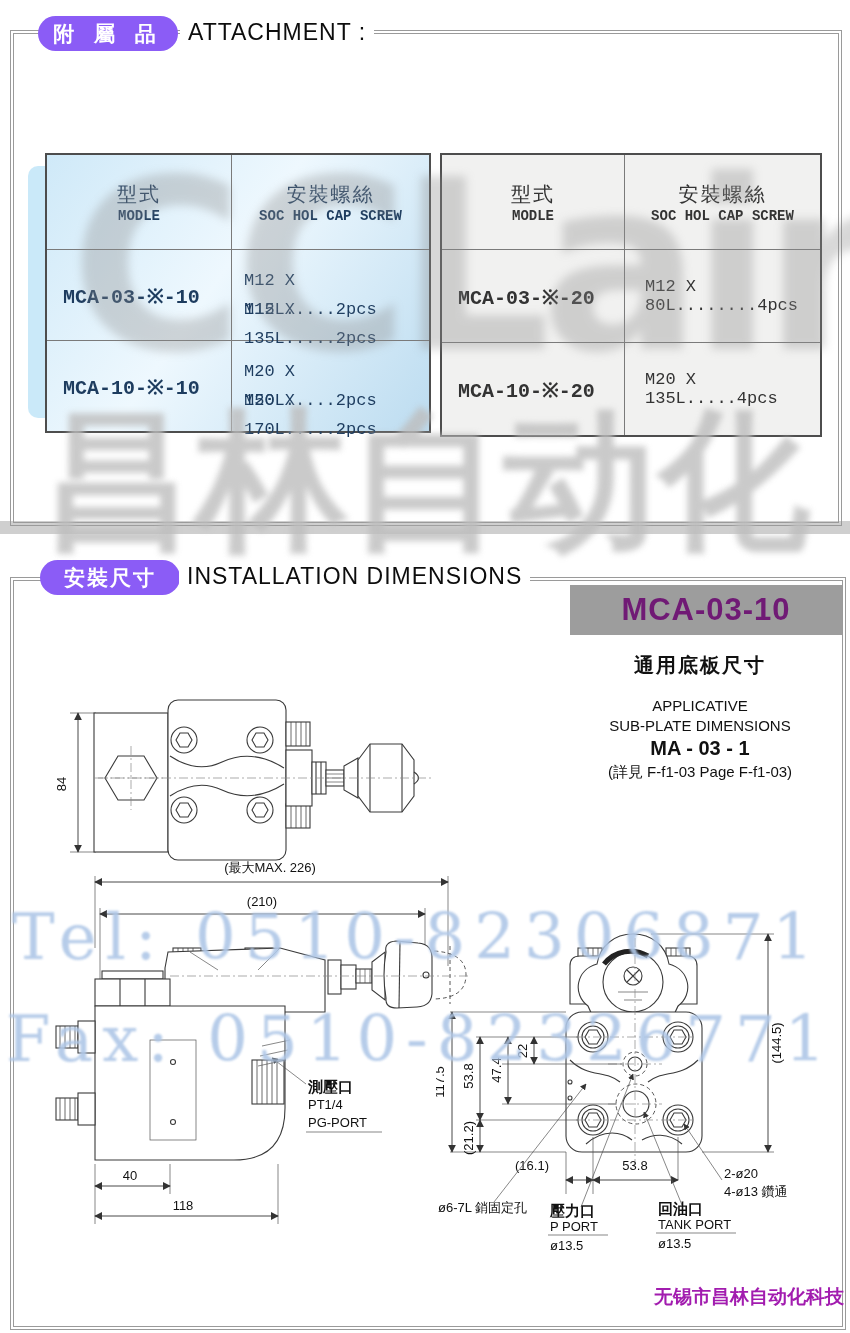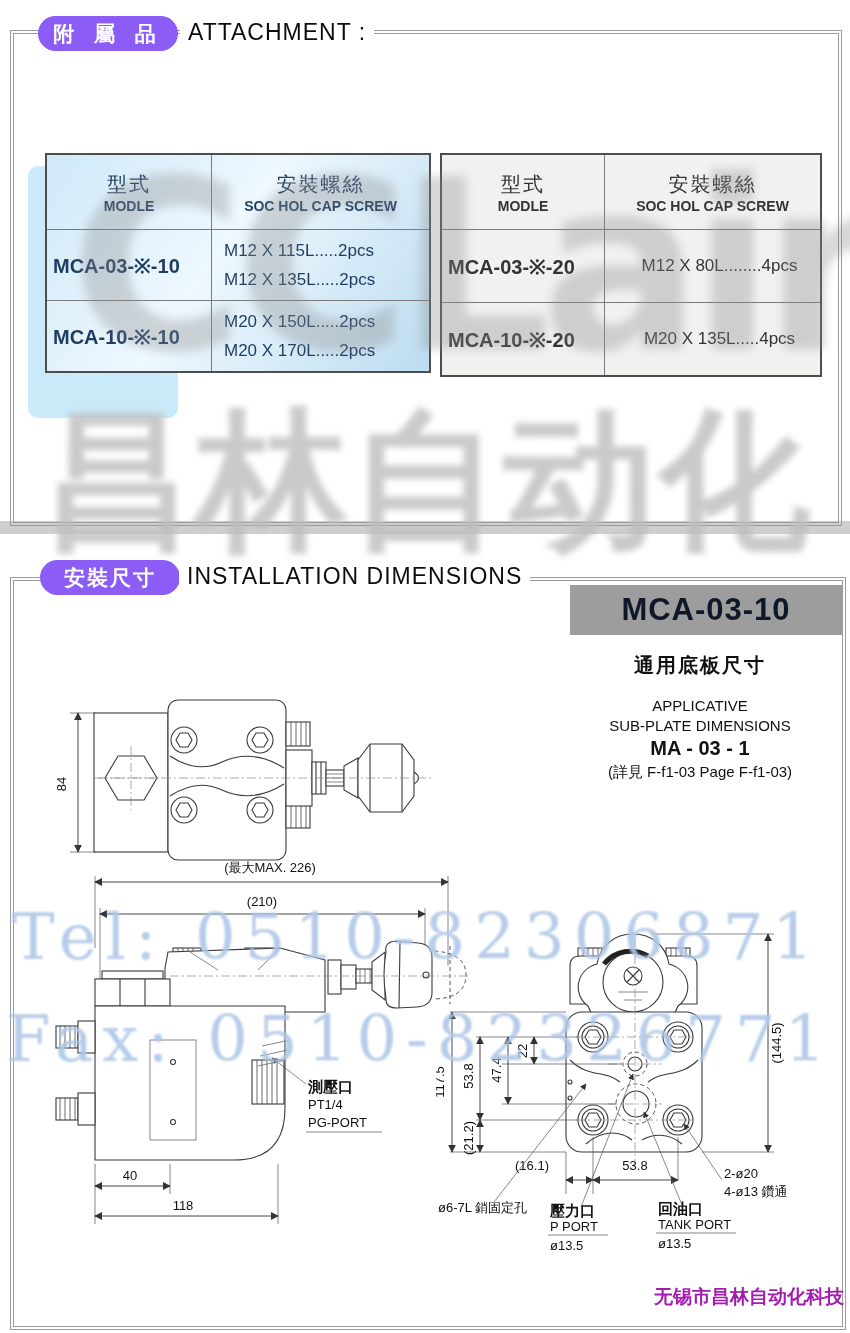--- a/index.html
+++ b/index.html
@@ -30,38 +30,38 @@
   #wm-brand{left:42px;top:380px;font-size:152px;font-weight:bold;color:#bdbdbd;opacity:.8;
             letter-spacing:2px;filter:blur(3px);z-index:3;font-family:"DejaVu Sans",sans-serif;}
   #wm-tel{left:12px;top:900px;font-size:64px;color:#afc7e7;opacity:.9;letter-spacing:9px;
           filter:blur(1px);z-index:5;font-family:"DejaVu Serif",serif;}
   #wm-fax{left:6px;top:1002px;font-size:64px;color:#afc7e7;opacity:.9;letter-spacing:9px;
           filter:blur(1px);z-index:5;font-family:"DejaVu Serif",serif;}
 
   
   table.tbl{position:absolute;border-collapse:collapse;table-layout:fixed;z-index:2;
             border:2px solid #4d4d4d;}
-  .tbl th,.tbl td{border:1px solid #7a7a7a;padding:6px;}
+  .tbl th,.tbl td{border:1px solid #7a7a7a;padding:16px;font-family:Liberation Mono, monospace;}
   #tbl-left{left:45px;top:153px;width:386px;
             background:linear-gradient(125deg,#cfe9f8 0%,#eef8fe 45%,#bcdcf0 100%);
             color:#1d3c5f;}
   #tbl-right{left:440px;top:153px;width:382px;background:#f1f1f0;color:#333;}
   .tbl th{height:62px;text-align:center;}
   .hcn{font-size:20px;font-weight:normal;letter-spacing:2px;}
   .hen{font-size:14px;font-weight:bold;margin-top:0;}
   td.model{font-size:20px;font-weight:bold;}
   td.screws{font-size:17px;padding-left:12px;}
   #tbl-left td{height:58px;}
   #tbl-left td.screws div{height:29px;line-height:29px;}
   #tbl-right td{height:60px;}
-  #tbl-right td.screws{padding-left:20px;text-align:center;}
+  #tbl-right td.screws{padding-left:20px;}
 
   
   #banner{position:absolute;left:570px;top:585px;width:272px;height:50px;background:#9d9d9d;
-          color:#0f172a;font-weight:bold;font-size:31px;text-align:center;line-height:50px;
+          color:#701a75;font-weight:bold;font-size:31px;text-align:center;line-height:50px;
           z-index:2;letter-spacing:1px;}
   #subplate{position:absolute;left:552px;top:652px;width:296px;text-align:center;z-index:2;color:#111;}
   #subplate .sp1{font-size:20px;font-weight:bold;letter-spacing:2px;}
   #subplate .sp2{font-size:15px;margin-top:18px;}
   #subplate .sp3{font-size:15px;margin-top:3px;}
   #subplate .sp4{font-size:20px;font-weight:bold;margin-top:3px;}
   #subplate .sp5{font-size:15px;margin-top:3px;}
 
   #footer-company{position:absolute;left:556px;top:1284px;width:288px;text-align:right;
                   font-size:19px;font-weight:bold;z-index:4;color:#a21caf;}

